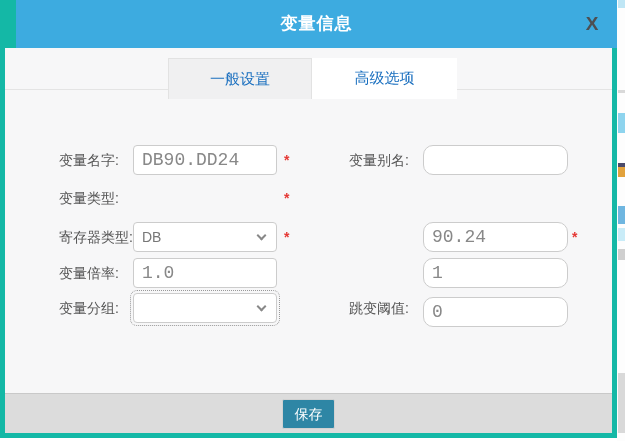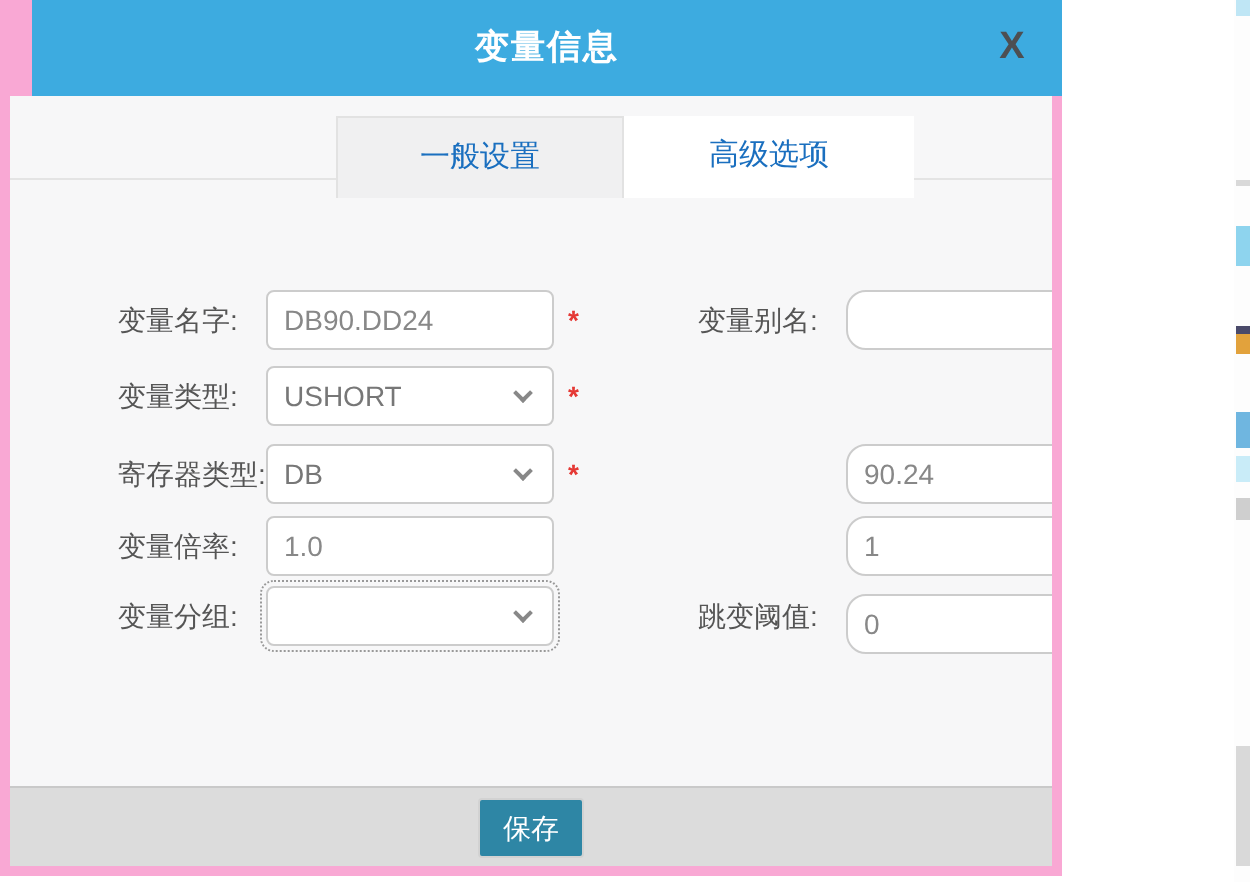--- a/index.html
+++ b/index.html
@@ -18,22 +18,22 @@
   .frag-line1     { top:90px;  height:3px;  background:#d9d9d9; }
   .frag-cyan1     { top:113px; height:20px; background:#8ed4ee; }
   .frag-orange    { top:163px; height:14px; background:#e2a23c; border-top:4px solid #4a4a6a; }
   .frag-blue2     { top:206px; height:18px; background:#6fb6e0; }
   .frag-cyan2     { top:228px; height:13px; background:#c9ecf8; }
   .frag-gray1     { top:249px; height:11px; background:#cfcfcf; }
   .frag-foot      { top:373px; height:60px; background:#d9d9d9; }
 
   
   .dialog {
-    position:absolute; left:0; top:0; width:531px; height:438px;
-    background:#f9a8d4;
+    position:absolute; left:0; top:0; width:617px; height:438px;
+    background:#14b8a6;
     padding-left:16px;
   }
   .titlebar { position:relative; height:48px; background:#3dabe0; }
   .title {
     position:absolute; left:0; right:0; top:0; line-height:48px;
     text-align:center; color:#ffffff; font-size:17px; font-weight:bold;
     letter-spacing:1px;
   }
   .close-x {
     position:absolute; right:14px; top:13px; width:22px; height:22px;
@@ -67,22 +67,22 @@
 
   
   .fld-label {
     position:absolute; font-size:14px; color:#555; line-height:22px;
     white-space:nowrap;
     margin-left:37px;
   }
   .txt {
     position:absolute; height:30px; width:144px;
     border:1px solid #ccc; border-radius:4px; background:#fff;
-    font-family:Liberation Sans, sans-serif;
-    font-size:14px; color:#888; padding:0 8px; outline:none;
+    font-family:Liberation Mono, monospace;
+    font-size:18px; color:#888; padding:0 8px; outline:none;
   }
   .sel {
     position:absolute; height:30px; width:144px;
     border:1px solid #ccc; border-radius:4px; background:#fff;
     font-size:14px; color:#777; line-height:28px; padding:0 8px;
     cursor:pointer;
   }
   .sel-focus { outline:1px dotted #999; outline-offset:2px; }
   .chev {
     position:absolute; right:11px; top:9px; width:7px; height:7px;
@@ -148,24 +148,20 @@
     <div class="tab tab-active">一般设置</div>
 
     <div class="fld-label l-lab row1l">变量名字:</div>
     <input class="txt l-ctl row1" type="text" value="DB90.DD24" style="">
     <span class="req ast1">*</span>
 
     <div class="fld-label r-lab row1l">变量别名:</div>
     <input class="txt r-ctl row1" type="text" value="" style="">
 
     <div class="fld-label l-lab row2l">变量类型:</div>
-    <div class="sel l-ctl row2">
-      <span>USHORT</span>
-      <span class="chev"></span>
-    </div>
     <span class="req ast2">*</span>
 
     <div class="fld-label l-lab row3l">寄存器类型:</div>
     <div class="sel l-ctl row3">
       <span>DB</span>
       <span class="chev"></span>
     </div>
     <span class="req ast3">*</span>
 
     <input class="txt r-ctl row3" type="text" value="90.24" style="">

